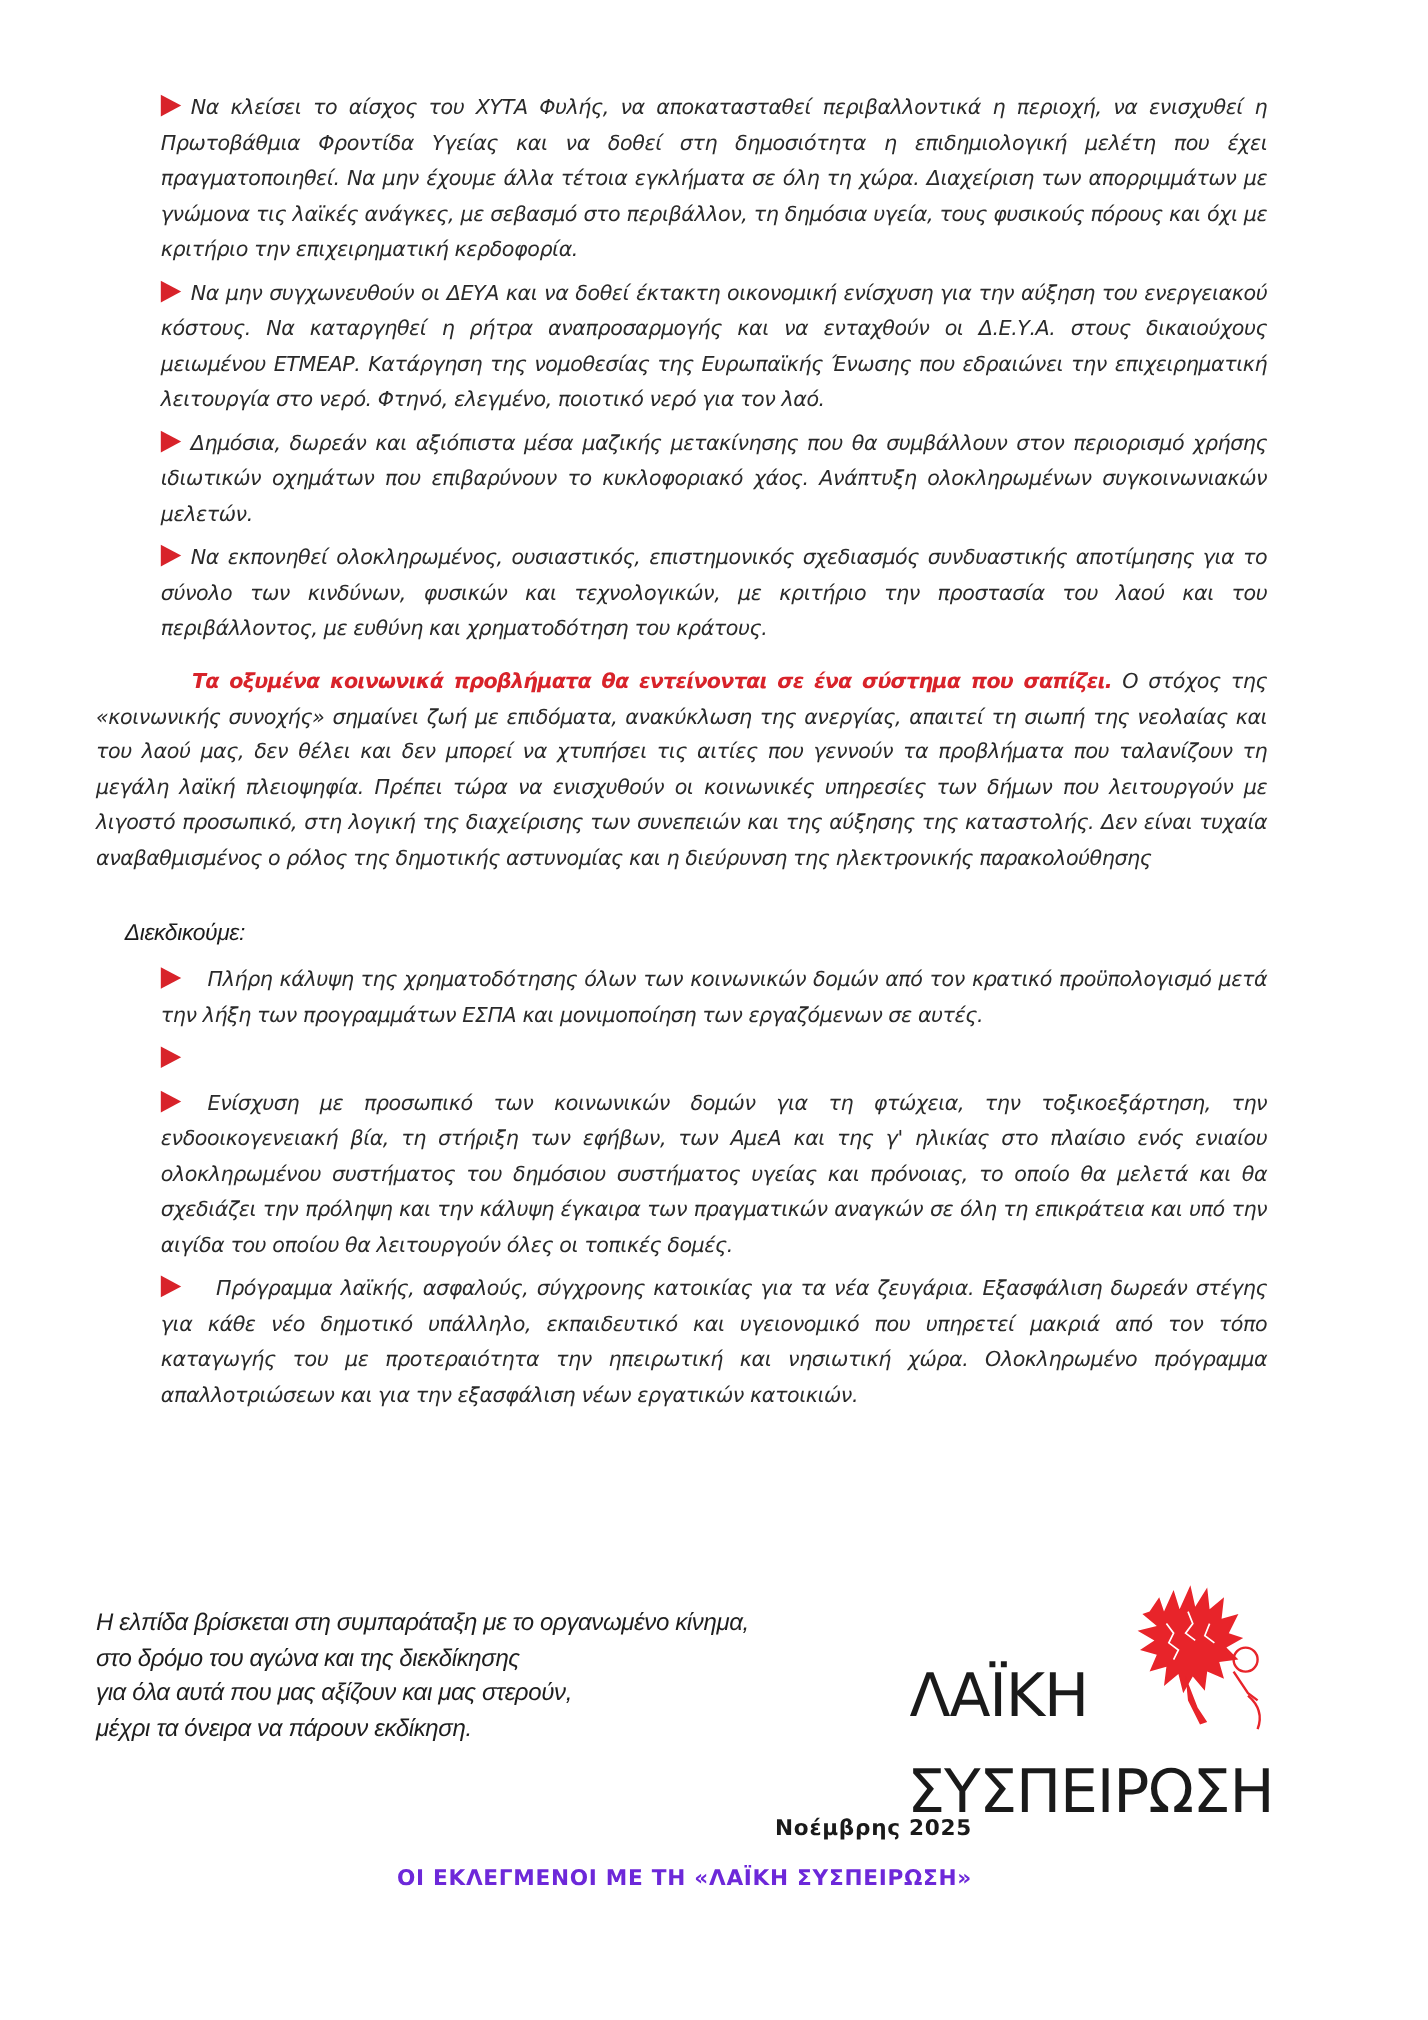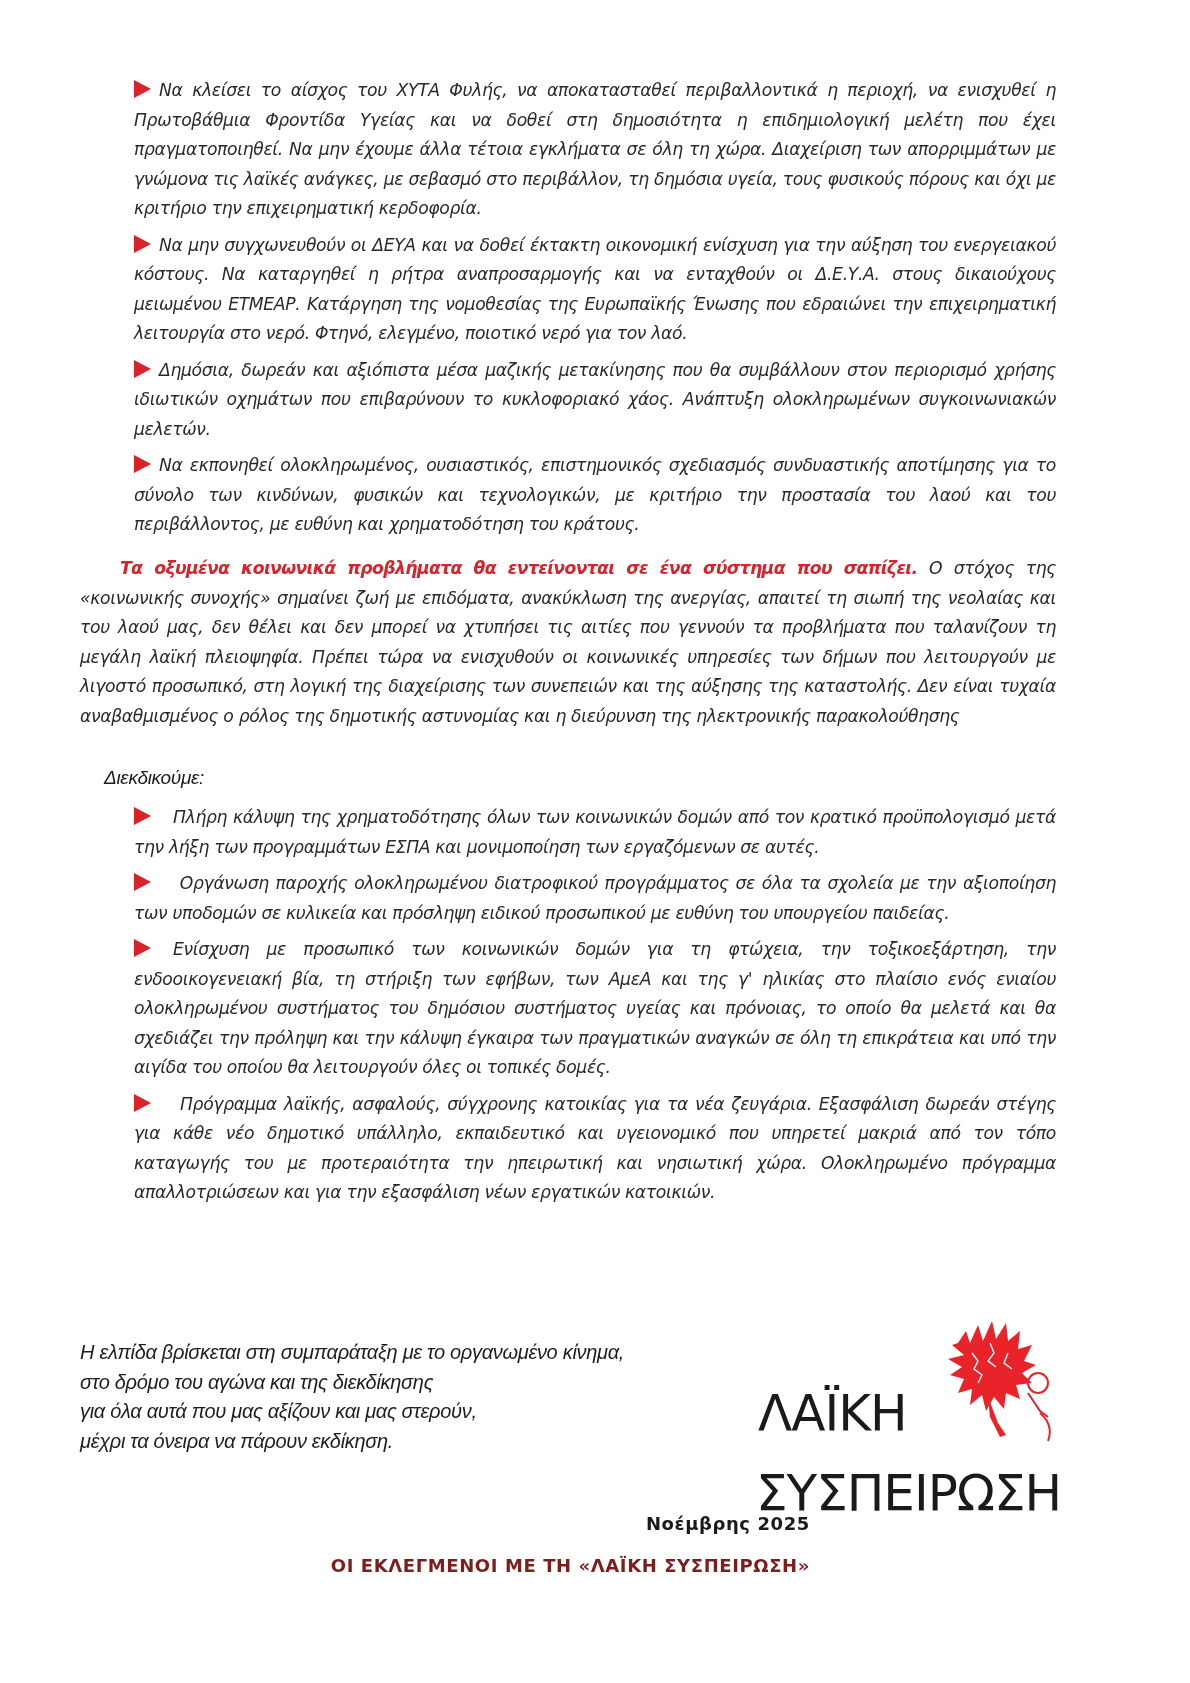--- a/index.html
+++ b/index.html
@@ -14,21 +14,21 @@
     letter-spacing: -0.35px; word-spacing: 0px; text-align: justify;
   }
   .bullets { position: absolute; left: 134px; width: 922px; top: 76px; }
   .bullet { margin: 0 0 7px 0; }
   .tri {
     display: inline-block; width: 0; height: 0;
     border-top: 9px solid transparent; border-bottom: 9px solid transparent;
     border-left: 17px solid #d8232a; vertical-align: -2px; margin-right: 8px;
   }
   .para { position: absolute; left: 80px; width: 976px; top: 537px; text-indent: 40px; }
-  .para .red { color: #d8232a; font-weight: bold; letter-spacing: -0.6px; }
+  .para .red { color: #d8232a; font-weight: bold; letter-spacing: -0.6px; margin-left: 40px; }
   .claims-title {
     position: absolute; left: 104px; top: 767px;
     font-family: "Liberation Sans", sans-serif; font-style: italic; font-weight: normal;
     font-size: 19px; color: #1c1c1c; letter-spacing: -0.3px;
   }
   .claims { position: absolute; left: 134px; width: 922px; top: 803px; }
   .claims .tri { margin-right: 22px; }
   .closing {
     position: absolute; left: 80px; top: 1338px;
     font-family: "Liberation Sans", sans-serif; font-style: italic; font-weight: normal;
@@ -43,42 +43,42 @@
   .logo-line2 { left: -2px; top: 118px; margin-top: 35px; }
   .flower { position: absolute; left: 170px; top: -2px; width: 130px; height: 130px; }
   .date {
     position: absolute; right: 134px; top: 1513px;
     font-family: "DejaVu Sans", sans-serif; font-weight: bold; font-size: 18px;
     color: #1a1a1a; letter-spacing: 0.6px;
   }
   .signature {
     position: absolute; right: 134px; top: 1555px;
     font-family: "DejaVu Sans", sans-serif; font-weight: bold; font-size: 18px;
-    color: #7f1d1d; letter-spacing: 0.6px;
+    color: #6d28d9; letter-spacing: 0.6px;
   }
 </style>
 </head>
 <body>
 
 <div class="page">
 
   <div class="bullets txt">
     <p class="bullet"><span class="tri"></span><span>Να κλείσει το αίσχος του ΧΥΤΑ Φυλής, να αποκατασταθεί περιβαλλοντικά η περιοχή, να ενισχυθεί η Πρωτοβάθμια Φροντίδα Υγείας και να δοθεί στη δημοσιότητα η επιδημιολογική μελέτη που έχει πραγματοποιηθεί. Να μην έχουμε άλλα τέτοια εγκλήματα σε όλη τη χώρα. Διαχείριση των απορριμμάτων με γνώμονα τις λαϊκές ανάγκες, με σεβασμό στο περιβάλλον, τη δημόσια υγεία, τους φυσικούς πόρους και όχι με κριτήριο την επιχειρηματική κερδοφορία.</span></p>
     <p class="bullet"><span class="tri"></span><span>Να μην συγχωνευθούν οι ΔΕΥΑ και να δοθεί έκτακτη οικονομική ενίσχυση για την αύξηση του ενεργειακού κόστους. Να καταργηθεί η ρήτρα αναπροσαρμογής και να ενταχθούν οι Δ.Ε.Υ.Α. στους δικαιούχους μειωμένου ΕΤΜΕΑΡ. Κατάργηση της νομοθεσίας της Ευρωπαϊκής Ένωσης που εδραιώνει την επιχειρηματική λειτουργία στο νερό. Φτηνό, ελεγμένο, ποιοτικό νερό για τον λαό.</span></p>
     <p class="bullet"><span class="tri"></span><span>Δημόσια, δωρεάν και αξιόπιστα μέσα μαζικής μετακίνησης που θα συμβάλλουν στον περιορισμό χρήσης ιδιωτικών οχημάτων που επιβαρύνουν το κυκλοφοριακό χάος. Ανάπτυξη ολοκληρωμένων συγκοινωνιακών μελετών.</span></p>
     <p class="bullet"><span class="tri"></span><span>Να εκπονηθεί ολοκληρωμένος, ουσιαστικός, επιστημονικός σχεδιασμός συνδυαστικής αποτίμησης για το σύνολο των κινδύνων, φυσικών και τεχνολογικών, με κριτήριο την προστασία του λαού και του περιβάλλοντος, με ευθύνη και χρηματοδότηση του κράτους.</span></p>
   </div>
 
   <p class="para txt"><span class="red">Τα οξυμένα κοινωνικά προβλήματα θα εντείνονται σε ένα σύστημα που σαπίζει.</span><span> Ο στόχος της «κοινωνικής συνοχής» σημαίνει ζωή με επιδόματα, ανακύκλωση της ανεργίας, απαιτεί τη σιωπή της νεολαίας και του λαού μας, δεν θέλει και δεν μπορεί να χτυπήσει τις αιτίες που γεννούν τα προβλήματα που ταλανίζουν τη μεγάλη λαϊκή πλειοψηφία. Πρέπει τώρα να ενισχυθούν οι κοινωνικές υπηρεσίες των δήμων που λειτουργούν με λιγοστό προσωπικό, στη λογική της διαχείρισης των συνεπειών και της αύξησης της καταστολής. Δεν είναι τυχαία αναβαθμισμένος ο ρόλος  της δημοτικής αστυνομίας και η διεύρυνση της ηλεκτρονικής παρακολούθησης</span></p>
 
   <div class="claims-title">Διεκδικούμε:</div>
 
   <div class="claims txt">
     <p class="bullet"><span class="tri"></span><span>Πλήρη κάλυψη της χρηματοδότησης όλων των κοινωνικών δομών από τον κρατικό προϋπολογισμό μετά την λήξη των προγραμμάτων ΕΣΠΑ και μονιμοποίηση των εργαζόμενων σε αυτές.</span></p>
-    <p class="bullet"><span class="tri"></span><span> Οργάνωση παροχής ολοκληρωμένου διατροφικού προγράμματος σε όλα τα σχολεία με την αξιοποίηση των υποδομών σε κυλικεία και πρόσληψη ειδικού προσωπικού με ευθύνη του υπουργείου παιδείας.</span></p>
+    <p class="bullet"><span class="tri"></span></p>
     <p class="bullet"><span class="tri"></span><span>Ενίσχυση με προσωπικό των κοινωνικών δομών για τη φτώχεια, την τοξικοεξάρτηση, την ενδοοικογενειακή βία, τη στήριξη των εφήβων, των ΑμεΑ και της γ' ηλικίας στο πλαίσιο ενός ενιαίου ολοκληρωμένου συστήματος του δημόσιου συστήματος υγείας και πρόνοιας, το οποίο θα μελετά και θα σχεδιάζει την πρόληψη και την κάλυψη έγκαιρα των πραγματικών αναγκών σε όλη τη επικράτεια και υπό την αιγίδα του οποίου θα λειτουργούν όλες οι τοπικές δομές.</span></p>
     <p class="bullet"><span class="tri"></span><span> Πρόγραμμα λαϊκής, ασφαλούς, σύγχρονης κατοικίας για τα νέα ζευγάρια. Εξασφάλιση δωρεάν στέγης για κάθε νέο δημοτικό υπάλληλο, εκπαιδευτικό και υγειονομικό που υπηρετεί μακριά από τον τόπο καταγωγής του με προτεραιότητα την ηπειρωτική και νησιωτική χώρα. Ολοκληρωμένο πρόγραμμα απαλλοτριώσεων και για την εξασφάλιση νέων εργατικών κατοικιών.</span></p>
   </div>
 
   <div class="closing">
     <div>Η ελπίδα βρίσκεται στη συμπαράταξη με το οργανωμένο κίνημα,</div>
     <div>στο δρόμο του αγώνα και της διεκδίκησης</div>
     <div>για όλα αυτά που μας αξίζουν και μας στερούν,</div>
     <div>μέχρι τα όνειρα να πάρουν εκδίκηση.</div>
   </div>

